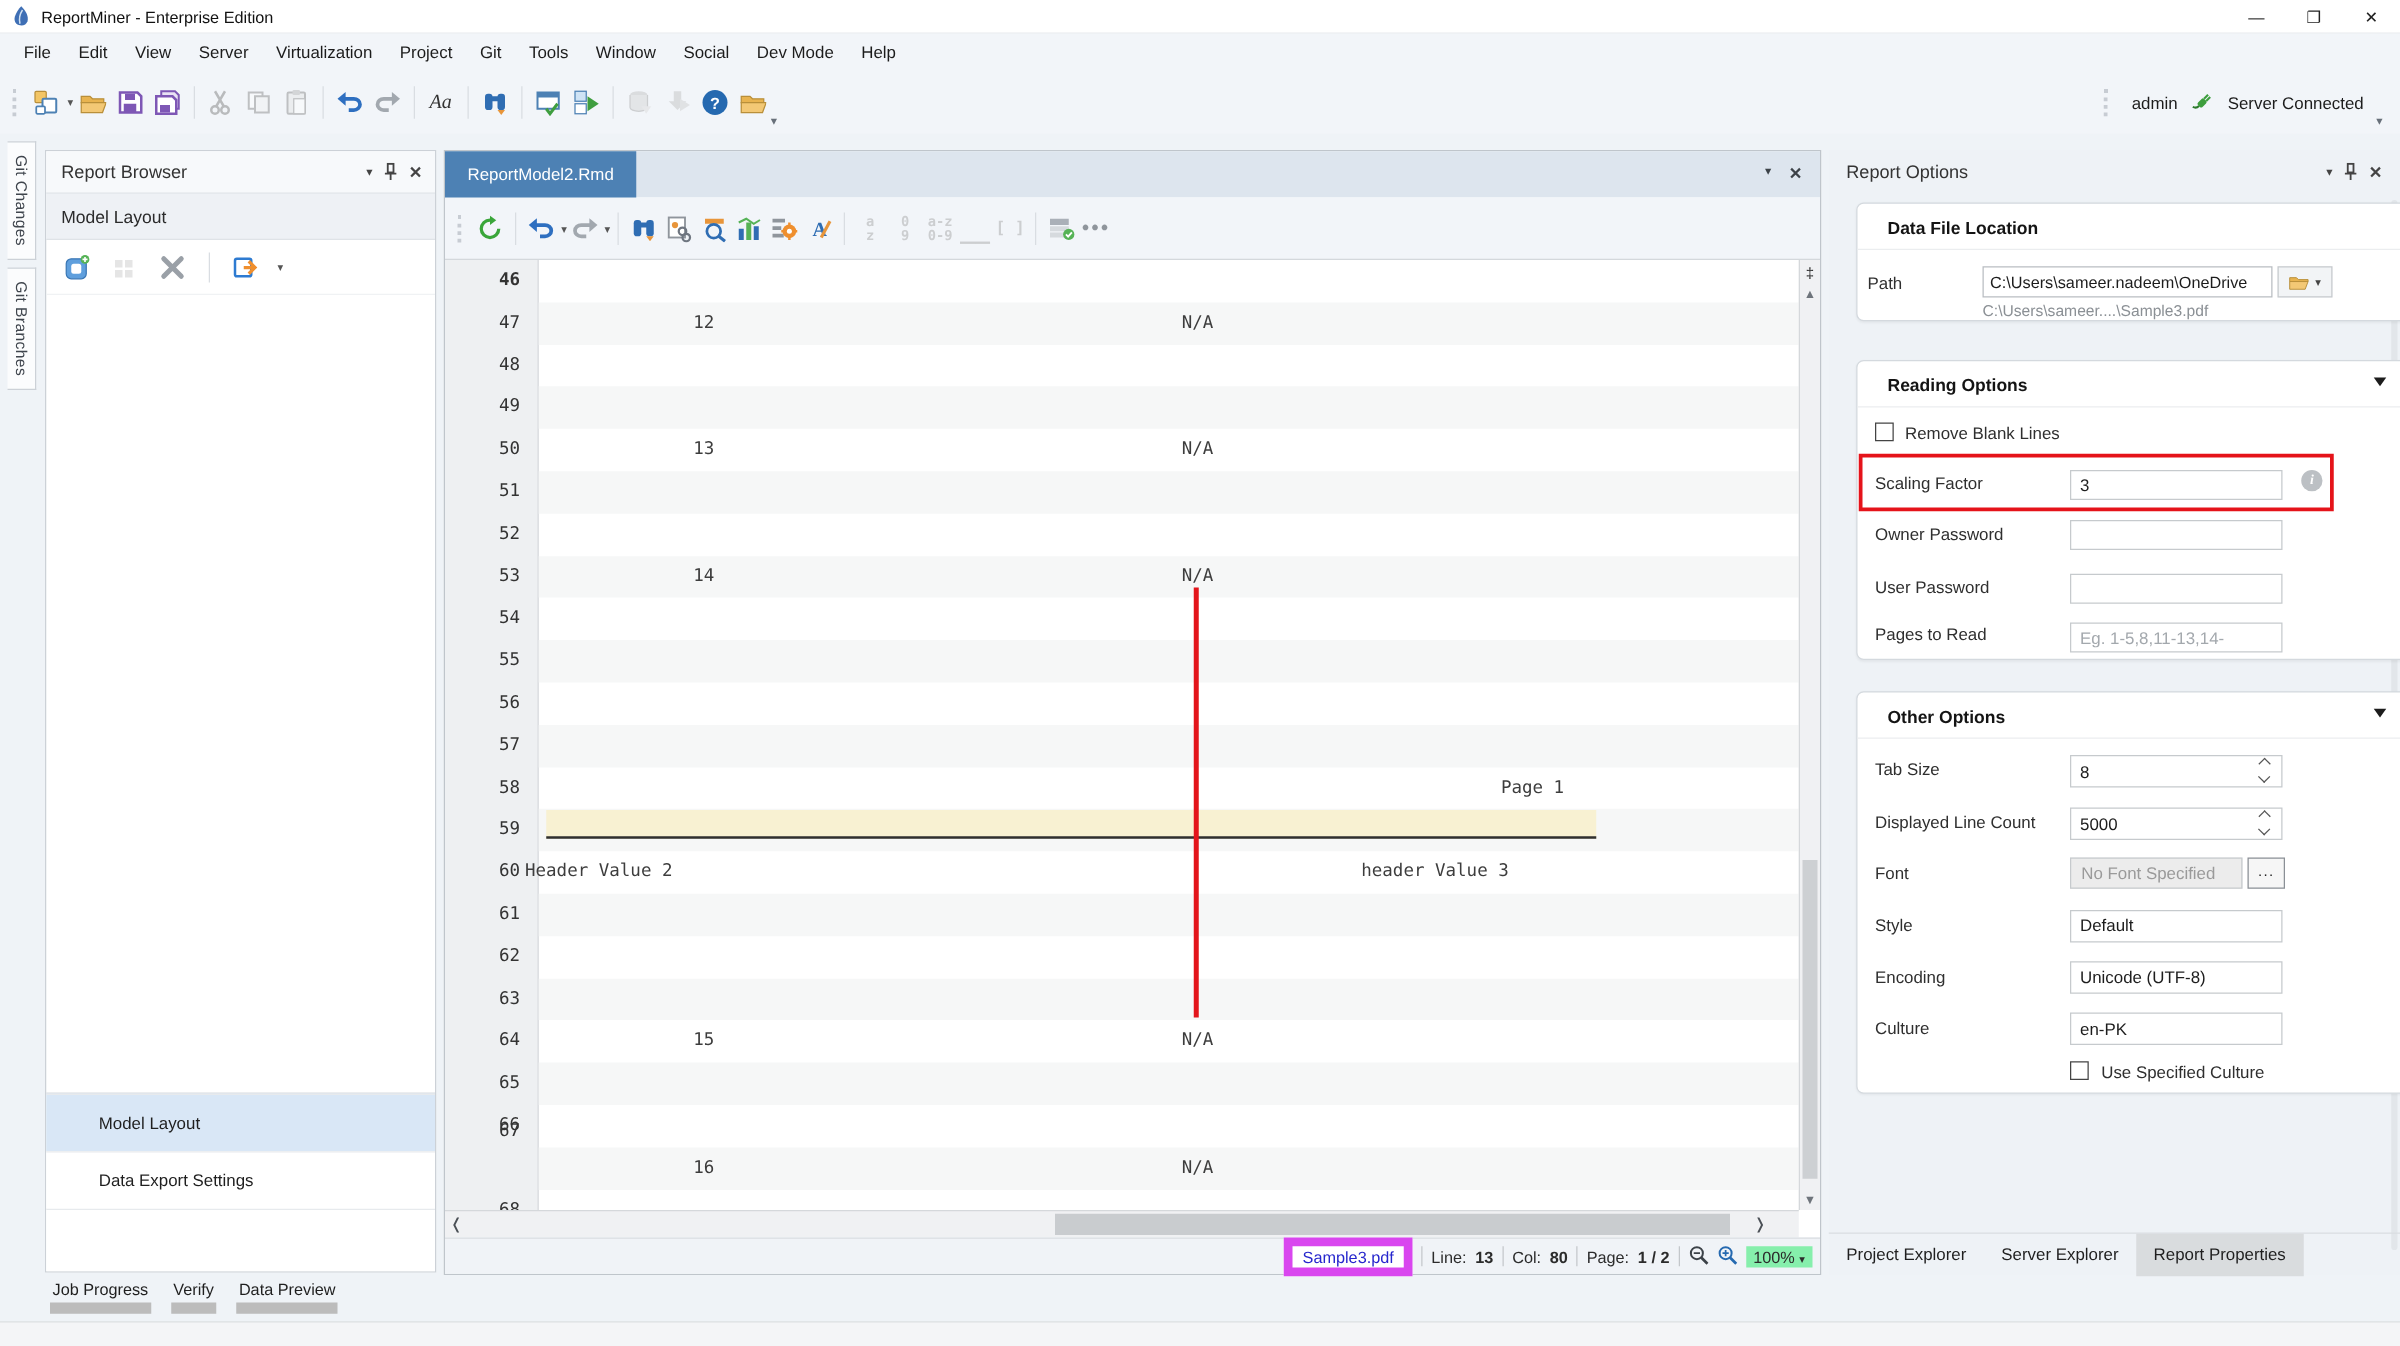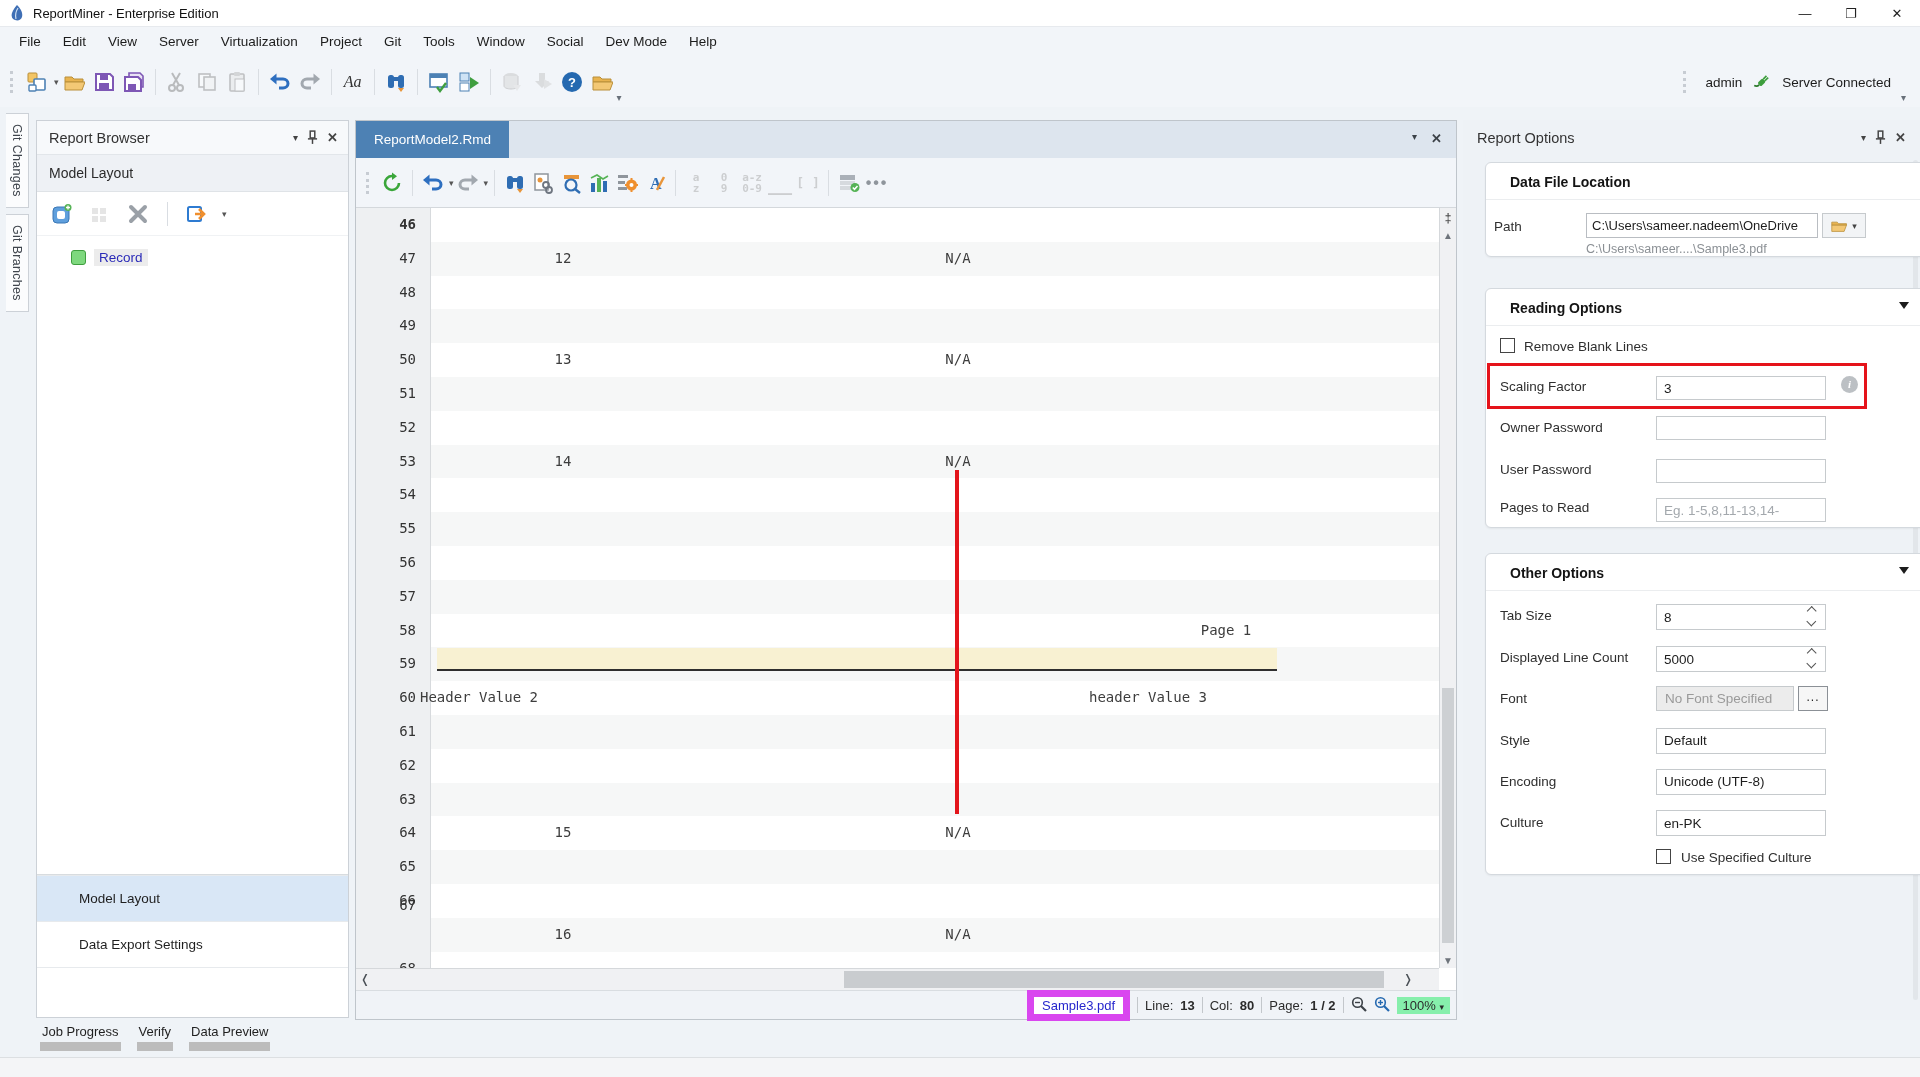--- a/index.html
+++ b/index.html
@@ -353,26 +353,20 @@
           </svg>
       </div>
       <div class="tdiv"></div>
       <div class="tbtn">
         <svg viewBox="0 0 22 22">
             <rect x="2" y="4" width="13" height="14" rx="1.5" fill="#fff" stroke="#2e7bd1" stroke-width="2"></rect>
             <path d="M9 11 h8 M13 6 l5 5 -5 5" stroke="#ef8f2e" stroke-width="2.6" fill="none"></path>
           </svg>
       </div>
       <span class="ddarrow">▾</span>
-    </div>
-    <div class="tree">
-      <div class="tree-item">
-        <span class="rec-ico"></span>
-        <span class="rec-label">Record</span>
-      </div>
     </div>
     <div class="rb-bottom">
       <div class="rb-sep"></div>
       <div class="rb-item active">
           <span>Model Layout</span>
         </div>
       <div class="rb-item">
           <span>Data Export Settings</span>
         </div>
       <div class="rb-empty"></div>
@@ -690,20 +684,25 @@
       <span class="flabel" style="top:220px;">Encoding</span>
       <div class="finput" style="top:215px; height:26px; line-height:24px;"><span>Unicode (UTF-8)</span></div>
 
       <span class="flabel" style="top:261px;">Culture</span>
       <input class="finput" style="top: 256px; height: 26px;" value="en-PK">
 
       <span class="checkbox" style="left:170px; top:295px;"></span>
       <span class="flabel" style="left:195px; top:296px;">Use Specified Culture</span>
     </div>
 
+    <div class="rp-tabs" id="rptabs">
+        <div class="xtab">Project Explorer</div>
+        <div class="xtab">Server Explorer</div>
+        <div class="xtab active">Report Properties</div>
+      </div>
   </div>
 
   <div class="jobtabs" id="jobtabs">
       <div class="jobtab">
         <span>Job Progress</span>
         <i></i>
       </div>
       <div class="jobtab">
         <span>Verify</span>
         <i></i>

